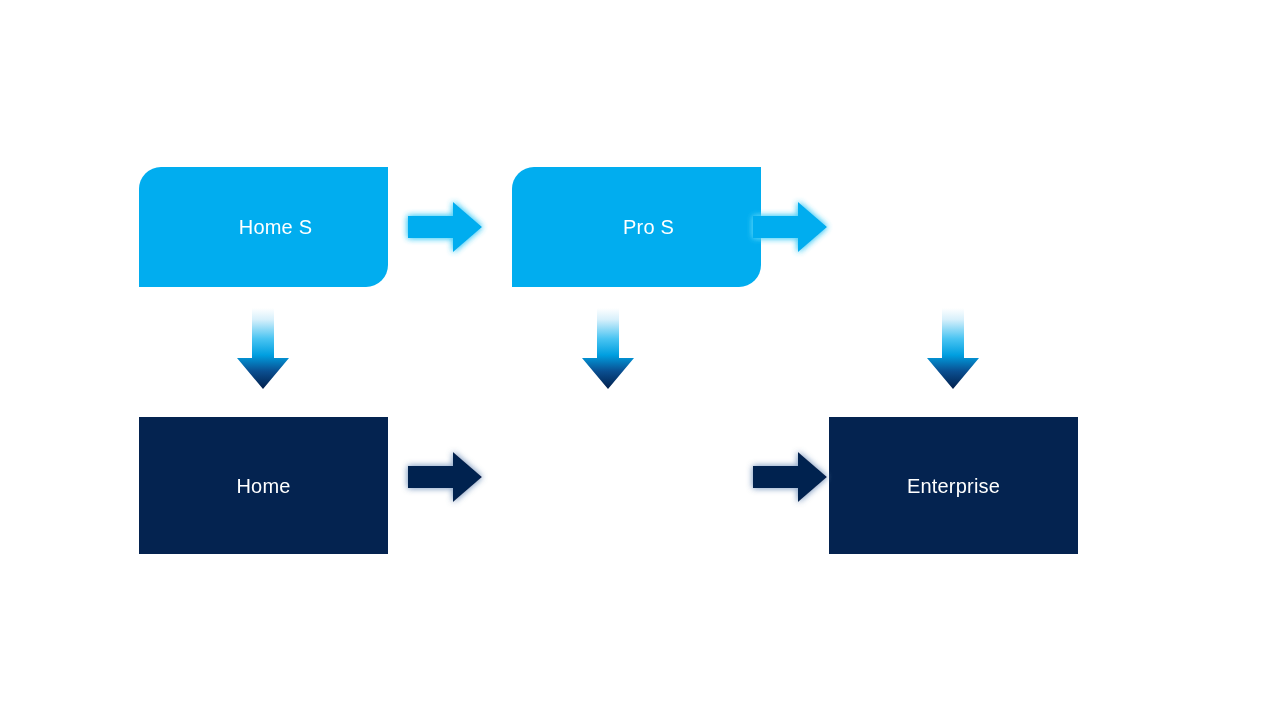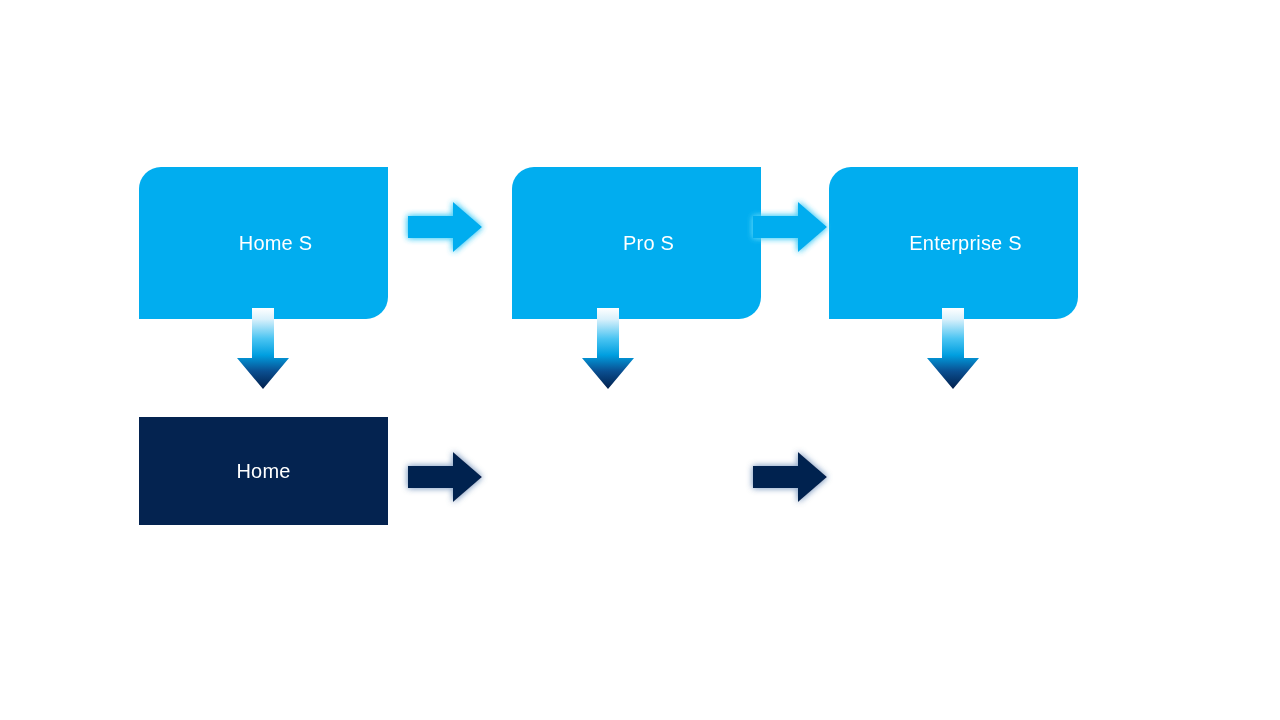--- a/index.html
+++ b/index.html
@@ -47,22 +47,22 @@
     border-radius: 0;
   }
 
   .node-label {
     display: block;
     text-align: center;
     padding: 0 8px;
   }
 
   
-  .row-top  { top: 167px; height: 152px; padding-left: 24px; }
-  .row-bot  { top: 417px; height: 108px; }
+  .row-top  { top: 167px; height: 120px; padding-left: 24px; }
+  .row-bot  { top: 417px; height: 137px; }
 
   .col-1 { left: 139px; width: 249px; }
   .col-2 { left: 512px; width: 249px; }
   .col-3 { left: 829px; width: 249px; }
 
   
   .arrow {
     position: absolute;
   }
   .arrow svg {
@@ -123,23 +123,20 @@
   </svg>
 
   <div class="node node-service row-top col-1">
     <span class="node-label">Home S</span>
   </div>
 
   <div class="node node-service row-top col-2">
     <span class="node-label">Pro S</span>
   </div>
 
-  <div class="node node-service row-top col-3">
-    <span class="node-label">Enterprise S</span>
-  </div>
 
   <div class="arrow arrow-h-1 arrow-h-top">
     <svg width="90" height="62" viewBox="0 0 90 62">
       <path filter="url(#glowCyan)" fill="#01adef" d="M10 20 L55 20 L55 6 L84 31 L55 56 L55 42 L10 42 Z"></path>
     </svg>
   </div>
 
   <div class="arrow arrow-h-2 arrow-h-top">
     <svg width="90" height="62" viewBox="0 0 90 62">
       <path filter="url(#glowCyan)" fill="#01adef" d="M10 20 L55 20 L55 6 L84 31 L55 56 L55 42 L10 42 Z"></path>
@@ -162,20 +159,23 @@
     <svg width="60" height="86" viewBox="0 0 60 86">
       <path fill="url(#downGrad)" d="M19 2 L41 2 L41 52 L56 52 L30 83 L4 52 L19 52 Z"></path>
     </svg>
   </div>
 
   <div class="node node-plan row-bot col-1">
     <span class="node-label">Home</span>
   </div>
 
 
+  <div class="node node-plan row-bot col-3">
+    <span class="node-label">Enterprise</span>
+  </div>
 
   <div class="arrow arrow-h-1 arrow-h-bot">
     <svg width="90" height="62" viewBox="0 0 90 62">
       <path filter="url(#glowNavy)" fill="#042350" d="M10 20 L55 20 L55 6 L84 31 L55 56 L55 42 L10 42 Z"></path>
     </svg>
   </div>
 
   <div class="arrow arrow-h-2 arrow-h-bot">
     <svg width="90" height="62" viewBox="0 0 90 62">
       <path filter="url(#glowNavy)" fill="#042350" d="M10 20 L55 20 L55 6 L84 31 L55 56 L55 42 L10 42 Z"></path>

